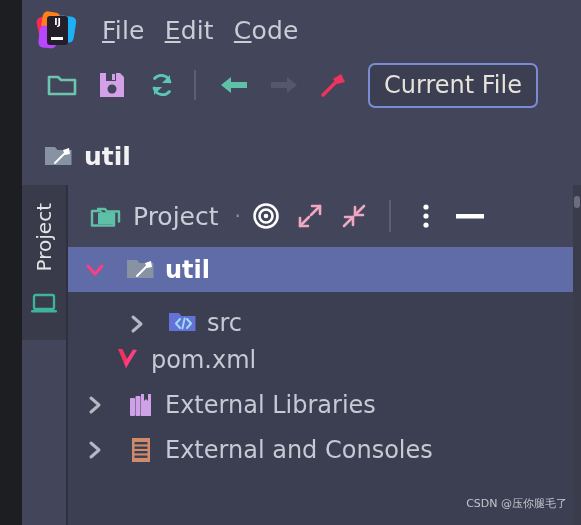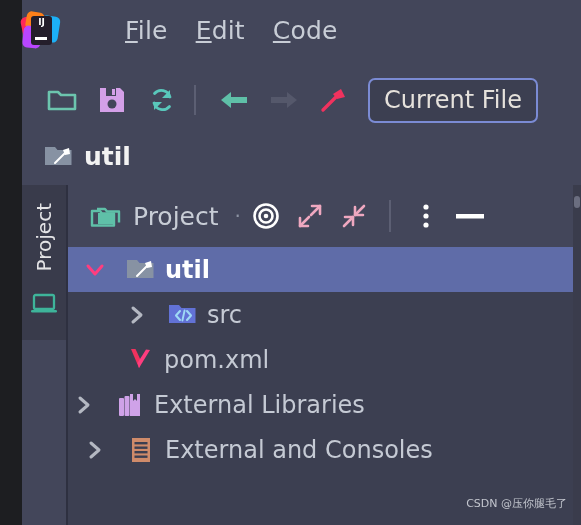--- a/index.html
+++ b/index.html
@@ -29,23 +29,23 @@
   .menubar {
     position: absolute;
     left: 22px; top: 0;
     width: 559px; height: 61px;
     background: #43465a;
     display: flex;
     align-items: center;
   }
   .ij-logo {
     width: 38px; height: 38px;
+    margin-left: 16px;
     position: relative;
     flex: 0 0 auto;
-    padding-left: 39px;
   }
   .ij-logo .blob {
     position: absolute;
     border-radius: 5px;
   }
   .ij-logo .b-pink   { left: 0px;  top: 4px;  width: 20px; height: 24px; background: #fe2857; transform: rotate(-12deg); }
   .ij-logo .b-orange { left: 4px;  top: 0px;  width: 18px; height: 18px; background: #ff801a; transform: rotate(10deg); }
   .ij-logo .b-blue   { left: 18px; top: 4px;  width: 19px; height: 26px; background: #1cb0f6; transform: rotate(9deg); }
   .ij-logo .b-purple { left: 1px;  top: 14px; width: 18px; height: 22px; background: #b946ff; transform: rotate(6deg); }
   .ij-logo .core {
@@ -64,35 +64,35 @@
   .ij-logo .core .bar {
     position: absolute;
     left: 4px; bottom: 5px;
     width: 12px; height: 3px;
     background: #ffffff;
   }
   .menu-items {
     display: flex;
     align-items: center;
     margin-left: 26px;
-    gap: 28px;
+    gap: 20px;
   }
   .menu-item {
     color: #c8cdd6;
     font-size: 25px;
     letter-spacing: .2px;
     white-space: nowrap;
     cursor: default;
   }
   .menu-item u { text-decoration: underline; text-underline-offset: 2px; }
 
   
   .toolbar {
     position: absolute;
-    left: 22px; top: 67px;
+    left: 22px; top: 52px;
     width: 559px; height: 66px;
     background: #43465a;
     display: flex;
     align-items: center;
   }
   .tb-btn {
     width: 44px; height: 44px;
     margin-left: 6px;
     display: flex;
     align-items: center;
@@ -452,49 +452,49 @@
         <div class="row-icon" style="margin-left:18px;">
           <svg width="30" height="25" viewBox="0 0 30 25">
             <path d="M1 3 h10 l2.5 3 h14 v15 h-26.5 z" fill="#8792a3"></path>
             <path d="M11 19 L23 7" stroke="#ffffff" stroke-width="2" stroke-linecap="round" fill="none"></path>
             <path d="M19 6 L25 4 L26 10 L21 11 Z" fill="#ffffff"></path>
           </svg>
         </div>
         <span class="row-label">util</span>
       </div>
 
-      <div class="row" style="padding-left:56px;">
+      <div class="row" style="padding-left:56px;align-items:flex-end;">
         <div class="arrow">
           <svg width="20" height="22" viewBox="0 0 20 22">
               <path d="M6 4 L14 11 L6 18" fill="none" stroke="#b4b8c2" stroke-width="3" stroke-linecap="round" stroke-linejoin="round"></path>
             </svg>
         </div>
         <div class="row-icon" style="margin-left:18px;">
           <svg width="30" height="25" viewBox="0 0 30 25">
             <path d="M1 3 h10 l2.5 3 h14 v15 h-26.5 z" fill="#6272d6"></path>
             <path d="M12 9 L8 13.5 L12 18" fill="none" stroke="#9ed9f5" stroke-width="2.1" stroke-linecap="round" stroke-linejoin="round"></path>
             <path d="M19 9 L23 13.5 L19 18" fill="none" stroke="#9ed9f5" stroke-width="2.1" stroke-linecap="round" stroke-linejoin="round"></path>
             <path d="M16.6 8.5 L14.4 18.5" stroke="#9ed9f5" stroke-width="1.9" stroke-linecap="round"></path>
           </svg>
         </div>
         <span class="row-label">src</span>
       </div>
 
-      <div class="row" style="margin-left:13px;">
+      <div class="row" style="">
         <div class="arrow spacer"></div>
         <div class="row-icon" style="margin-left:18px;">
           <svg width="28" height="28" viewBox="0 0 28 28">
             <path d="M5 3 L13 22 L15.5 16 L9.5 3 Z" fill="#f0325e"></path>
             <path d="M13 22 L24 4 L20 3.5 L11.5 17 Z" fill="#ff3d7f"></path>
           </svg>
         </div>
         <span class="row-label">pom.xml</span>
       </div>
 
-      <div class="row" style="padding-left:3px;">
+      <div class="row" style="padding-left:14px;">
         <div class="arrow">
           <svg width="20" height="22" viewBox="0 0 20 22">
               <path d="M6 4 L14 11 L6 18" fill="none" stroke="#b4b8c2" stroke-width="3" stroke-linecap="round" stroke-linejoin="round"></path>
             </svg>
         </div>
         <div class="row-icon" style="margin-left:18px;">
           <svg width="28" height="28" viewBox="0 0 28 28">
             <rect x="3" y="7" width="5" height="18" rx="1" fill="#cfa2e8"></rect>
             <rect x="8.5" y="5" width="5" height="20" rx="1" fill="#cfa2e8"></rect>
             <path d="M14 3 h10 v22 h-10 z" fill="#cfa2e8"></path>

